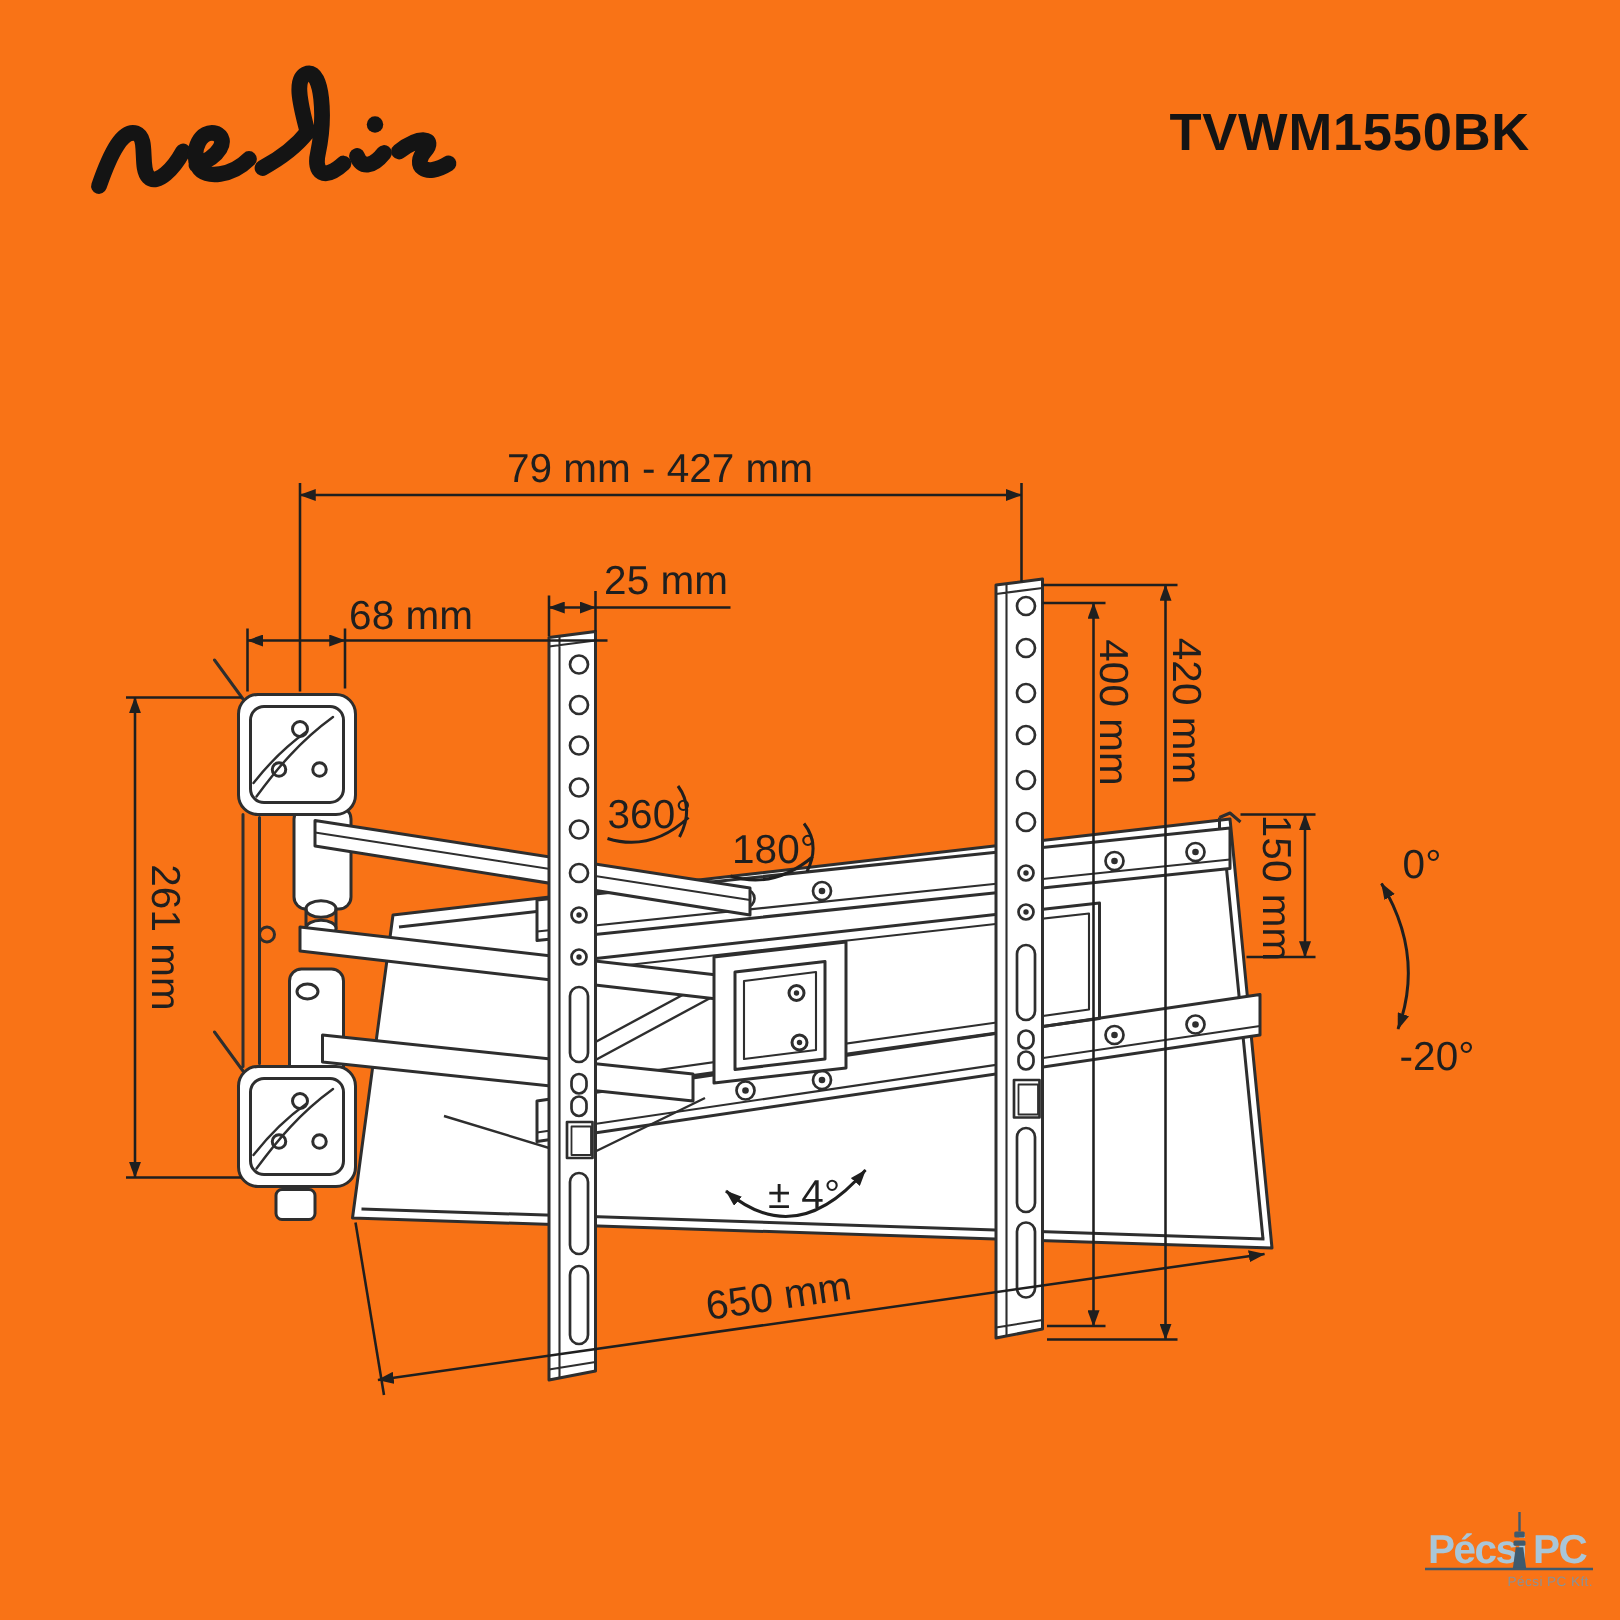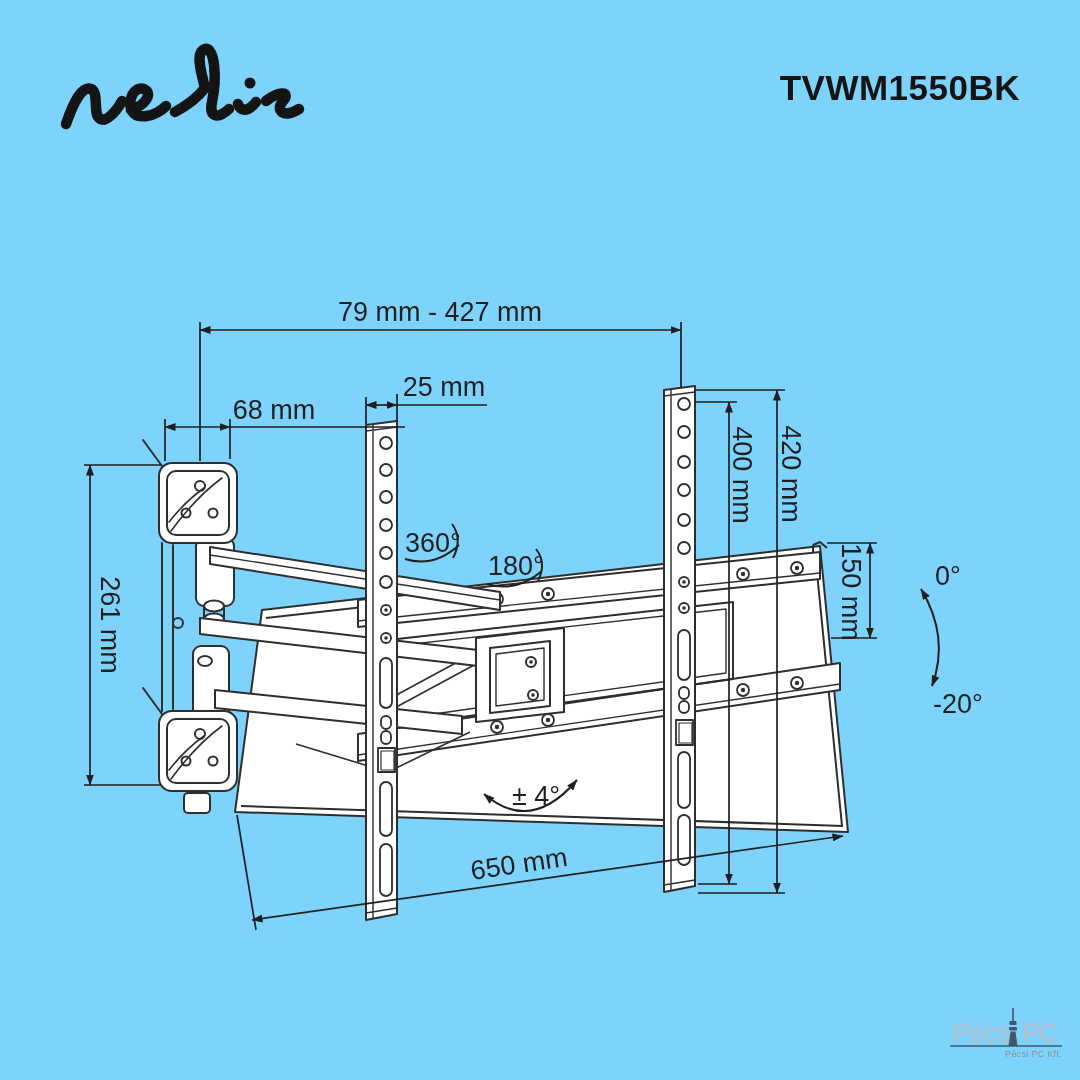--- a/index.html
+++ b/index.html
@@ -1,16 +1,16 @@
 <!DOCTYPE html>
 <html><head>
 <meta charset="utf-8">
 <style>
   html,body{margin:0;padding:0;background:#ffffff;}
-  .page{position:relative;width:1080px;height:1080px;background:#7dd3fc;overflow:hidden;
+  .page{position:relative;width:1080px;height:1080px;background:#f97316;overflow:hidden;
         font-family:"Liberation Sans",sans-serif;}
   svg{position:absolute;left:0;top:0;}
   text{font-family:"Liberation Sans",sans-serif;}
   .dim-text{font-size:27px;fill:#1f1f1f;}
   .model-text{font-size:35px;font-weight:bold;fill:#141414;letter-spacing:.5px;}
   .wm-brand{font-size:27px;font-weight:bold;letter-spacing:-1px;fill:#a9c6d8;}
   .wm-sub{font-size:9px;fill:#8b9196;letter-spacing:.3px;}
 </style>
 </head>
 <body>

